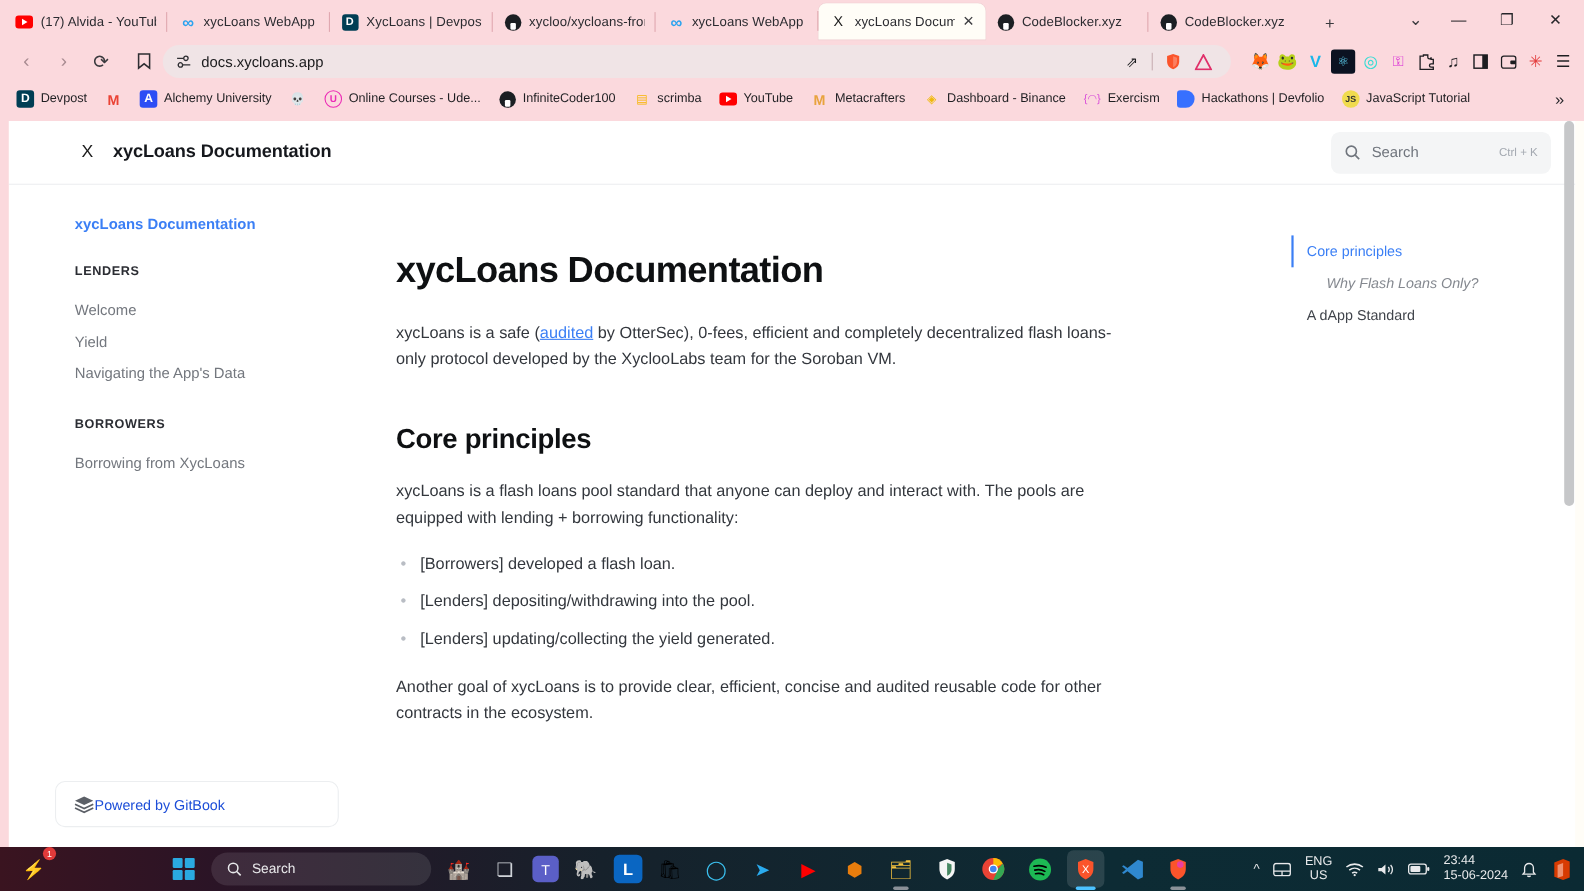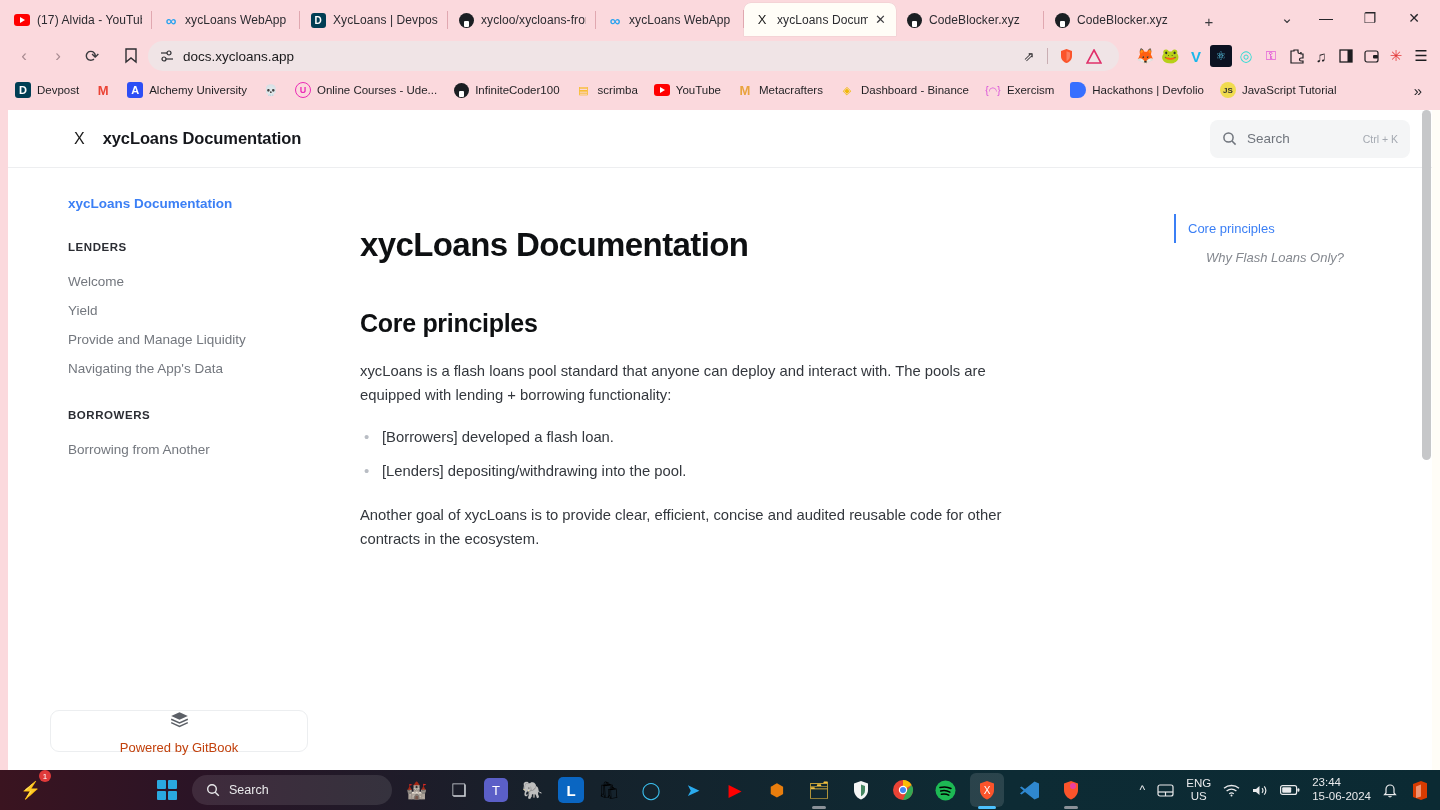--- a/index.html
+++ b/index.html
@@ -90,22 +90,22 @@
   .gb-body { display: flex; height: 602px; }
 
   .gb-side { width: 352px; flex: 0 0 352px; padding: 28px 0 0 60px; position: relative; }
   .side-top { font-size: 13.5px; font-weight: 700; color: #3b7ff5; margin-bottom: 30px; }
   .side-group { font-size: 11.5px; font-weight: 700; letter-spacing: .55px; color: #2b2d33; margin: 0 0 14px 0; }
   .side-link { font-size: 13.5px; color: #73777e; padding: 7px 0; }
   .side-sp { height: 26px; }
   .gb-powered {
     position: absolute; left: 42px; bottom: 18px; width: 258px; height: 42px;
     border: 1px solid #eceef0; border-radius: 9px;
-    display: flex; align-items: center; gap: 12px; padding: 0 16px;
-    font-size: 13px; color: #c2410c; flex-direction: column;
+    display: flex; align-items: center; gap: 0; padding: 0 16px;
+    font-size: 13px; color: #1d4ed8;
   }
 
   .gb-main { flex: 1; padding: 58px 0 0 0; min-width: 0; }
   .gb-main-in { width: 672px; }
   .h1 { font-size: 33px; font-weight: 700; color: #0e1012; letter-spacing: -.6px; line-height: 1.15; margin-bottom: 28px; }
   .h2 { font-size: 25px; font-weight: 700; color: #0e1012; letter-spacing: -.3px; margin: 45px 0 22px; }
   .p { font-size: 14.8px; line-height: 1.62; color: #33373d; margin-bottom: 18px; }
   .p a { color: #3b7ff5; text-decoration: underline; }
   .ul { list-style: none; margin: 0 0 20px 0; }
   .ul li { position: relative; padding-left: 22px; font-size: 14.8px; line-height: 1.62; color: #33373d; margin-bottom: 10px; }
@@ -345,62 +345,64 @@
       </div>
 
       <div class="gb-body">
 
         <nav class="gb-side">
           <div class="side-top">xycLoans Documentation</div>
 
           <div class="side-group">LENDERS</div>
           <div class="side-link">Welcome</div>
           <div class="side-link">Yield</div>
-          <div class="side-link">Provide and Manage Liquidity</div>
           <div class="side-link">Navigating the App's Data</div>
 
           <div class="side-sp"></div>
 
           <div class="side-group">BORROWERS</div>
-          <div class="side-link">Borrowing from Another</div>
+          <div class="side-link">Borrowing from XycLoans</div>
 
           <div class="gb-powered">
             <span>
               <svg width="19" height="17" viewBox="0 0 19 17">
                   <path d="M9.5 1.2L17.8 5 9.5 8.8 1.2 5z" fill="#5c6067"></path>
                   <path d="M1.2 8.2L9.5 12l8.3-3.8" fill="none" stroke="#5c6067" stroke-width="1.5"></path>
                   <path d="M1.2 11.6L9.5 15.4l8.3-3.8" fill="none" stroke="#5c6067" stroke-width="1.5"></path>
                 </svg>
             </span>
             <span>Powered by GitBook</span>
           </div>
         </nav>
 
         <main class="gb-main">
           <div class="gb-main-in">
             <h1 class="h1">xycLoans Documentation</h1>
 
+            <p class="p"><span>xycLoans is a safe (</span><a href="#">audited</a><span> by OtterSec), 0-fees, efficient and completely decentralized flash loans-only protocol developed by the XyclooLabs team for the Soroban VM.</span></p>
 
 
             <h2 class="h2">Core principles</h2>
             <p class="p">xycLoans is a flash loans pool standard that anyone can deploy and interact with. The pools are equipped with lending + borrowing functionality:</p>
 
             <ul class="ul">
               <li>[Borrowers] developed a flash loan.</li>
               <li>[Lenders] depositing/withdrawing into the pool.</li>
+              <li>[Lenders] updating/collecting the yield generated.</li>
             </ul>
 
             <p class="p">Another goal of xycLoans is to provide clear, efficient, concise and audited reusable code for other contracts in the ecosystem.</p>
 
           </div>
         </main>
 
         <aside class="gb-toc">
           <div class="toc-item active">Core principles</div>
           <div class="toc-item sub">Why Flash Loans Only?</div>
+          <div class="toc-item">A dApp Standard</div>
         </aside>
 
       </div>
 
       <div class="pg-scroll">
           <i></i>
         </div>
     </div>
   </div>
 </div>

